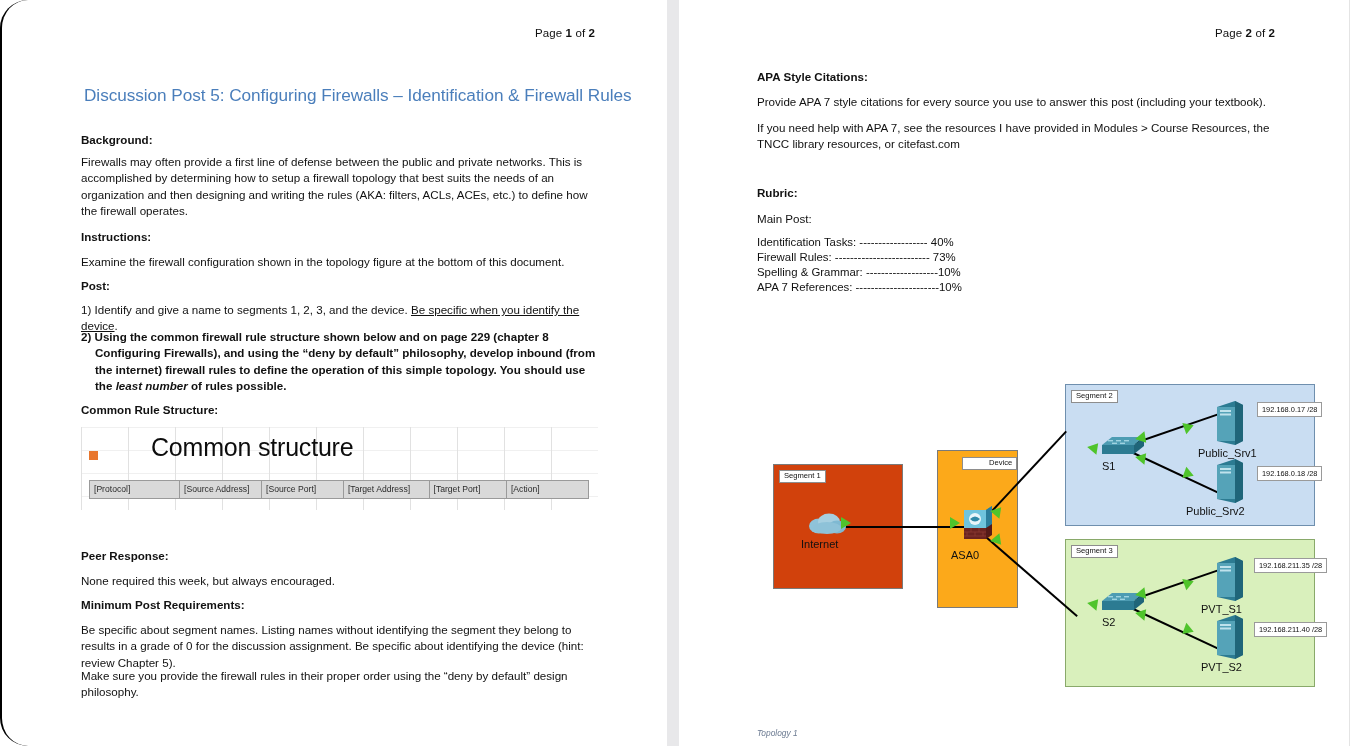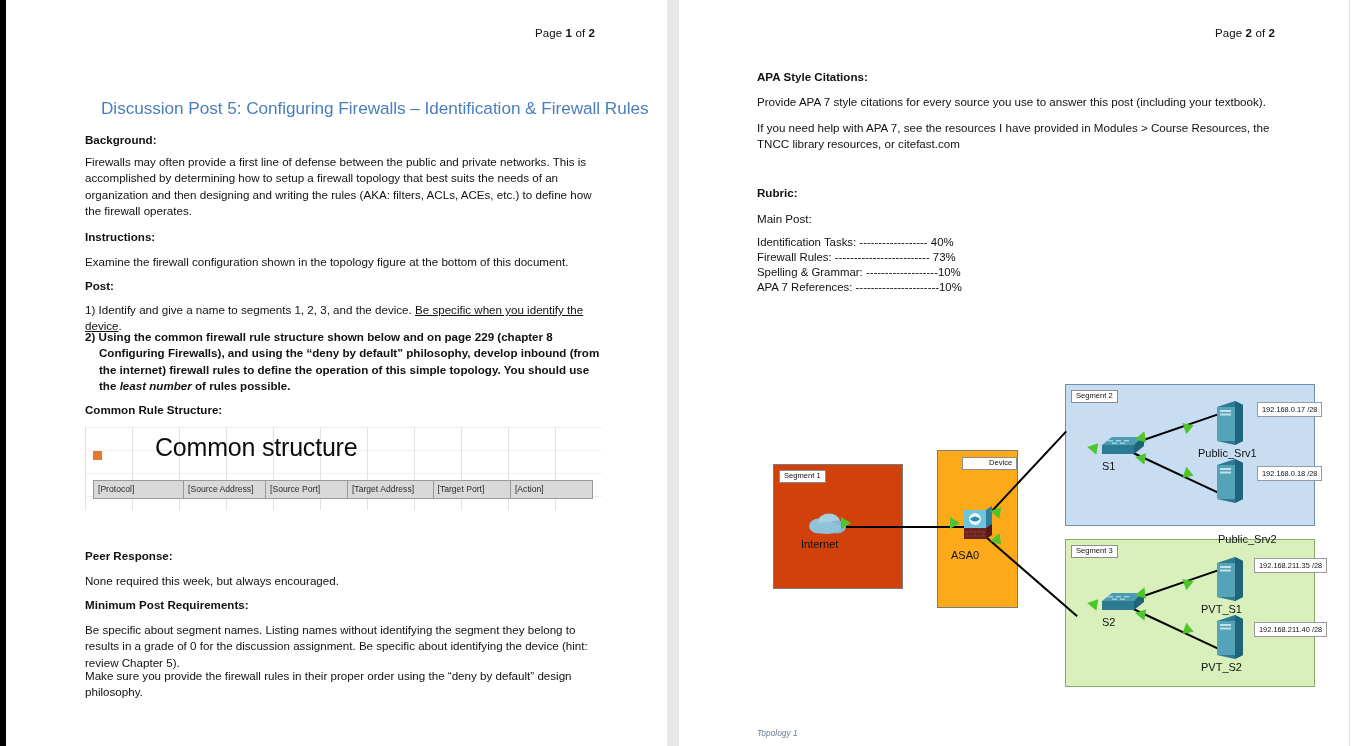--- a/index.html
+++ b/index.html
@@ -13,41 +13,41 @@
     position:relative;
   }
   .viewer{position:absolute;inset:0;display:flex;background:#ffffff;}
   .page{
     position:relative;
     background:#ffffff;
     height:746px;
     box-sizing:border-box;
     flex:0 0 auto;
   }
-  .page-left{width:667px;border-left:6px solid #000000;}
+  .page-left{width:667px;border-left:2px solid #000000;border-radius:28px;}
   .page-gap{flex:0 0 12px;background:#e8e8ea;}
   .page-right{width:671px;border-right:1px solid #e4e4e4;}
 
   .pagenum{
     position:absolute;top:27px;right:0;
     font-size:11.5px;color:#111;letter-spacing:.1px;
   }
   .pagenum b{font-weight:bold;}
 
   .page-left .pagenum{right:72px;}
   .page-right .pagenum{right:74px;}
 
   .content-left{position:absolute;left:79px;top:0;width:517px;}
   .content-right{position:absolute;left:757px;top:0;width:540px;}
 
   h1.doc-title{
     font-size:17.2px;
     font-weight:normal;
     color:#4a7ebb;
-    margin:16px;
+    margin:3px;
     position:absolute;top:82px;left:0;width:540px;
     letter-spacing:-.05px;
     white-space:nowrap;
   }
   .h-b{font-weight:bold;font-size:11.6px;color:#111;}
   .para{font-size:11.6px;line-height:1.42;color:#111;text-align:left;}
   .para u{text-decoration:underline;}
   .para i{font-style:italic;}
   .blk{position:absolute;left:0;}
 
@@ -342,21 +342,21 @@
 
         <div class="server" style="left:460px;top:81px;">
           <svg width="26" height="44" viewBox="0 0 26 44">
             <polygon points="0,6 18,0 26,4 26,40 18,44 0,40" fill="#2c7b92"></polygon>
             <rect x="0" y="6" width="18" height="34" fill="#55a3b8"></rect>
             <polygon points="18,0 26,4 26,40 18,44" fill="#1f6579"></polygon>
             <rect x="3" y="9" width="11" height="2" fill="#bfe2ec"></rect>
             <rect x="3" y="12.5" width="11" height="2" fill="#bfe2ec"></rect>
           </svg>
         </div>
-        <div class="node-label" style="left:461px;top:127px;width:64px;margin-top:28px;">Public_Srv2</div>
+        <div class="node-label" style="left:429px;top:127px;width:64px;">Public_Srv2</div>
         <div class="ipbox" style="left:500px;top:88px;">192.168.0.18 /28</div>
         <div class="arrow" style="left:426px;top:91px;transform:rotate(110deg);"></div>
 
         <div class="server" style="left:460px;top:179px;">
           <svg width="26" height="44" viewBox="0 0 26 44">
             <polygon points="0,6 18,0 26,4 26,40 18,44 0,40" fill="#2c7b92"></polygon>
             <rect x="0" y="6" width="18" height="34" fill="#55a3b8"></rect>
             <polygon points="18,0 26,4 26,40 18,44" fill="#1f6579"></polygon>
             <rect x="3" y="9" width="11" height="2" fill="#bfe2ec"></rect>
             <rect x="3" y="12.5" width="11" height="2" fill="#bfe2ec"></rect>

